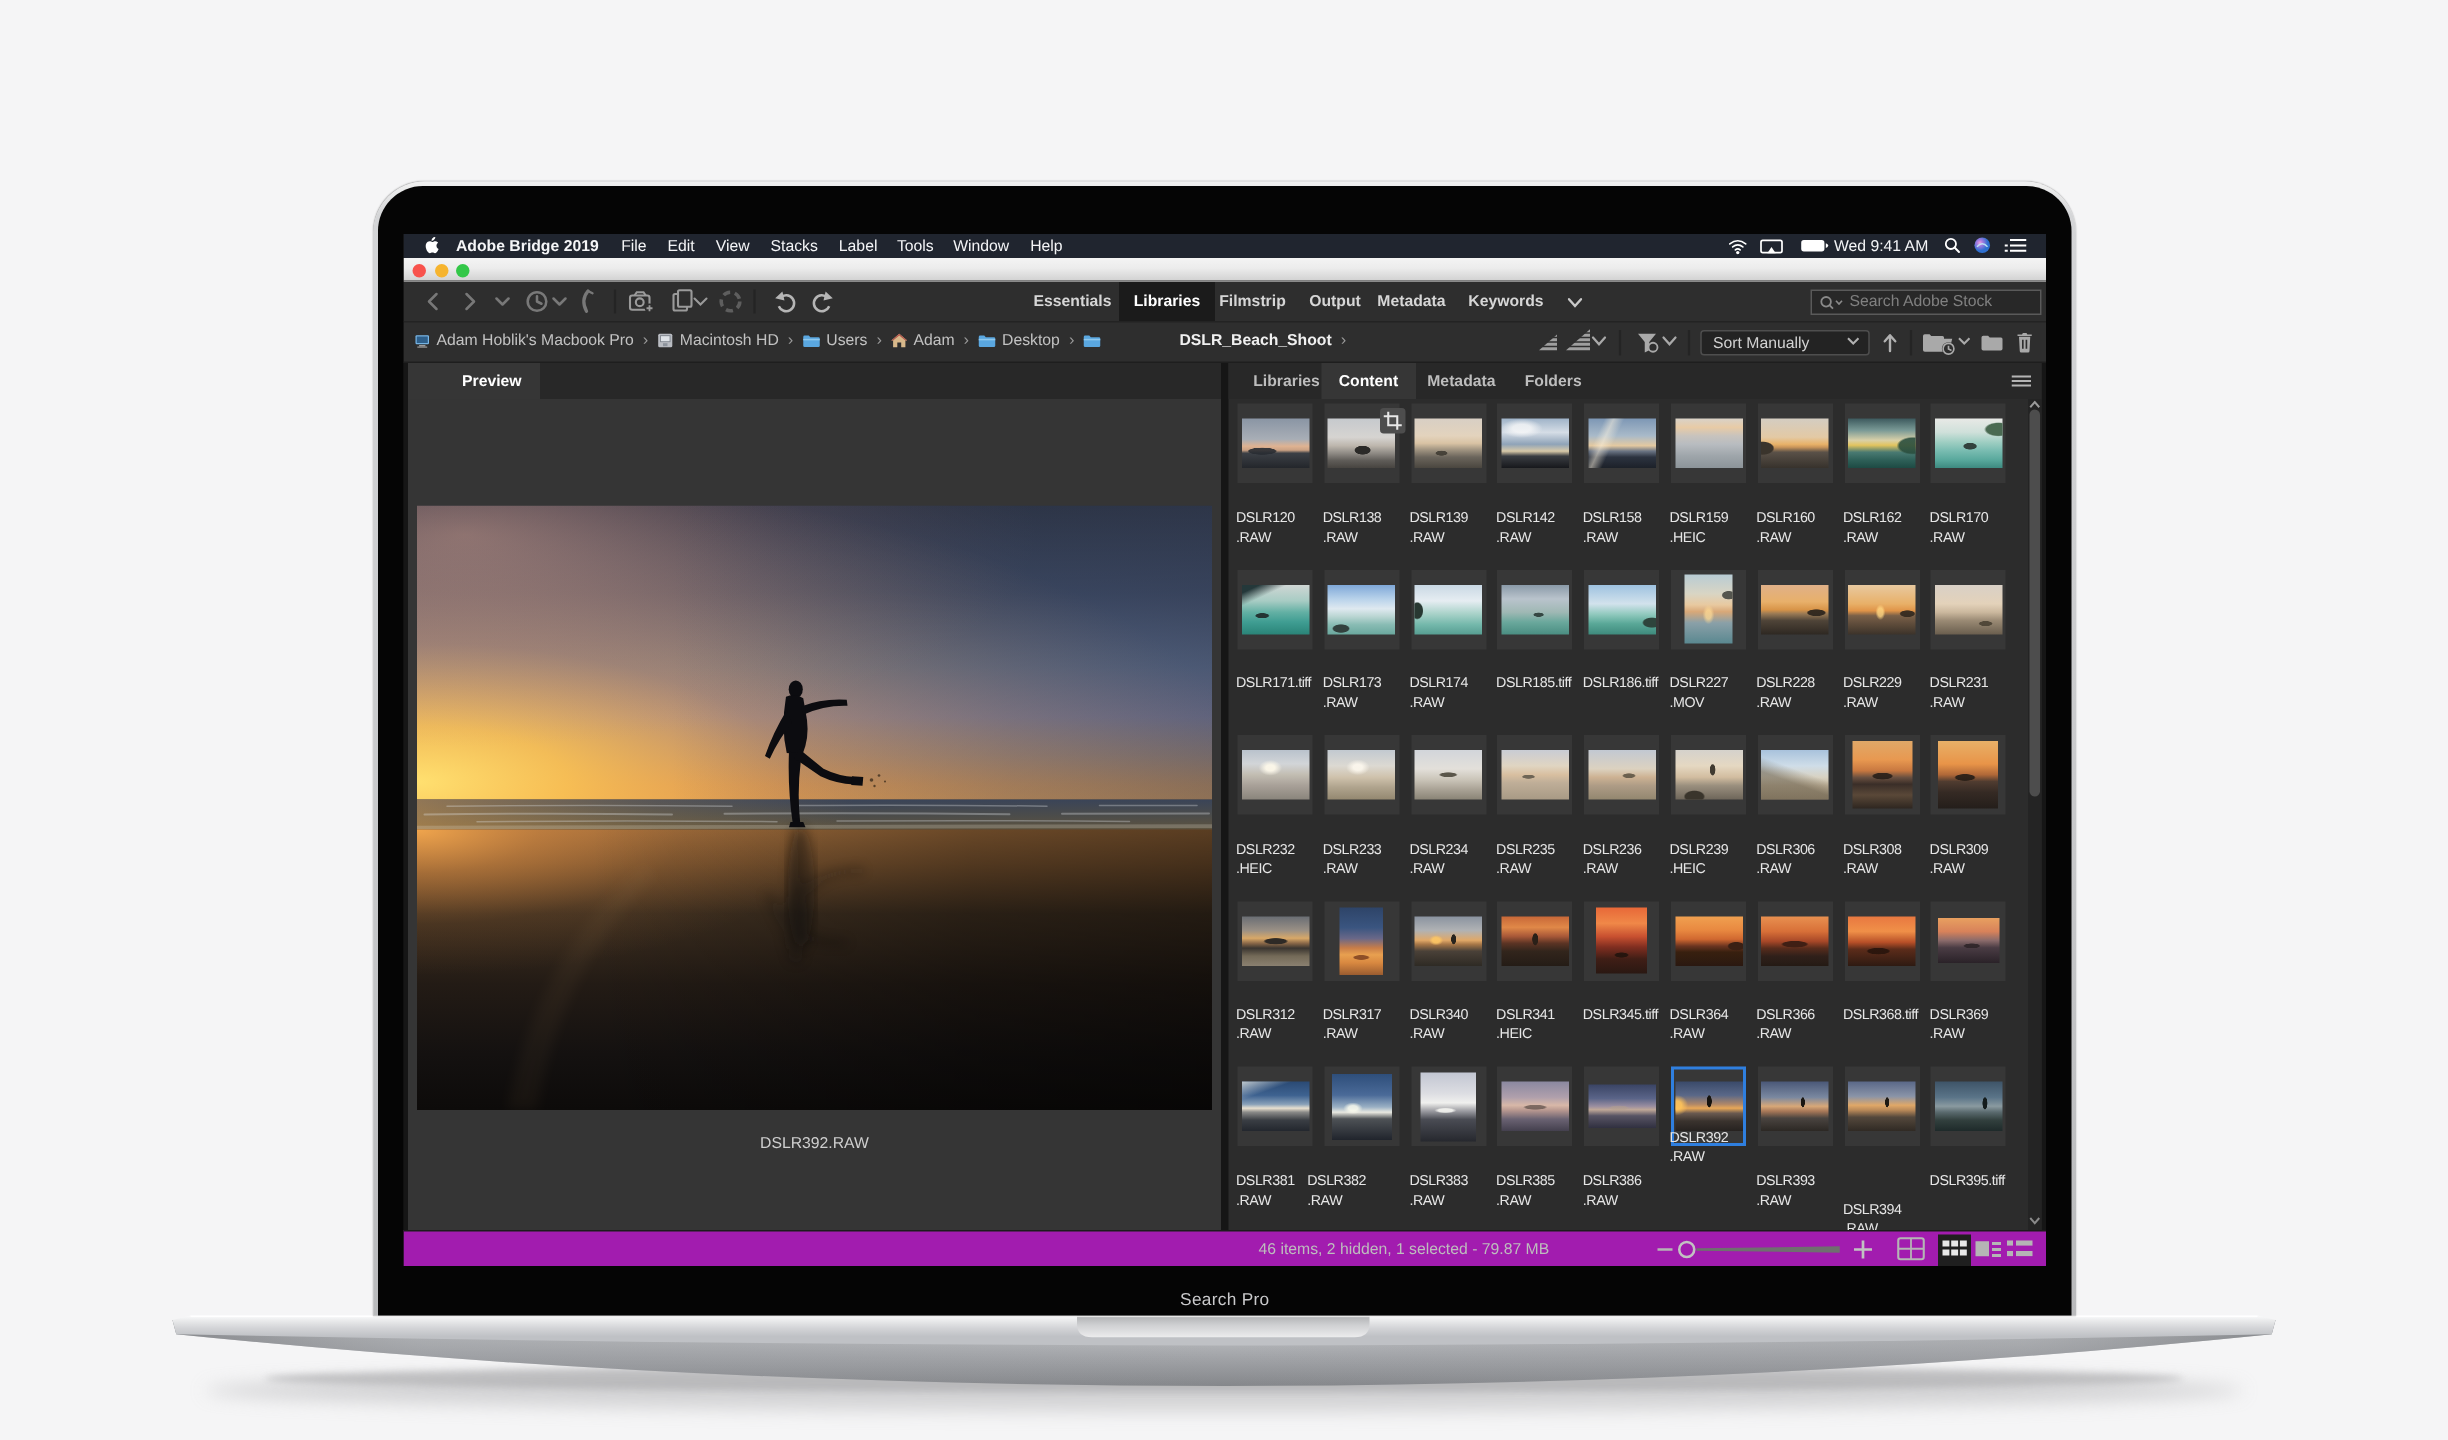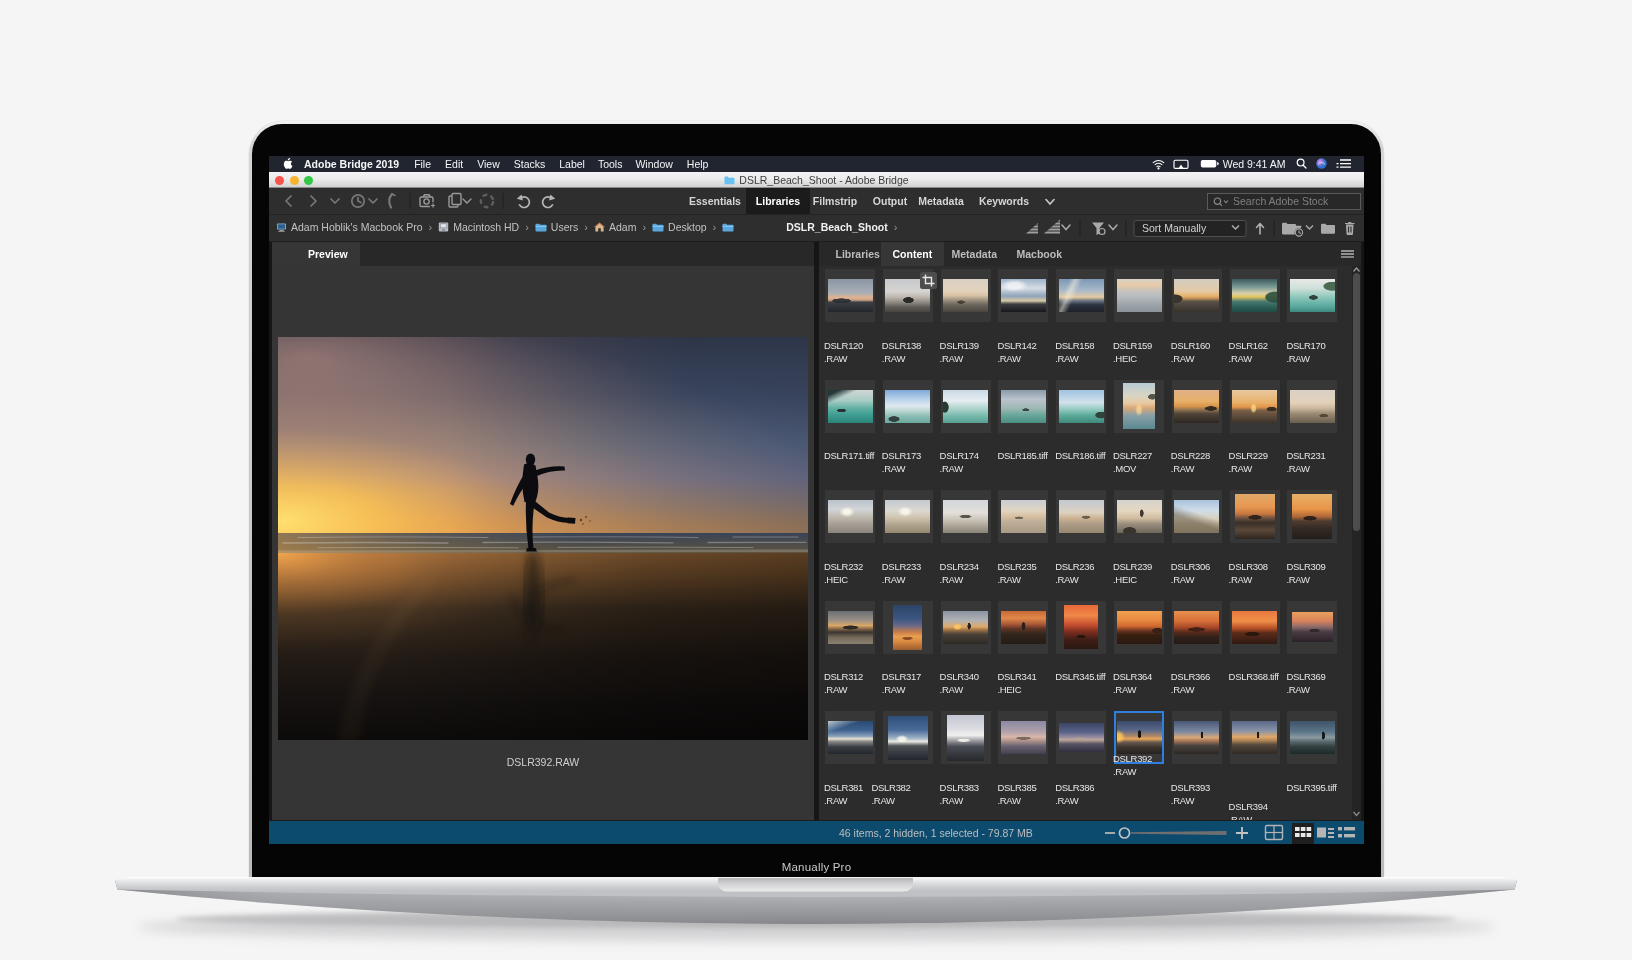--- a/index.html
+++ b/index.html
@@ -62,21 +62,21 @@
   .card { position:absolute; width:50px; height:53px; background:#373737; }
   .card .th { position:absolute; }
   .lab { position:absolute; width:64px; color:#e6e6e6; font-size:9.5px; line-height:13.2px; font-weight:400; letter-spacing:-0.3px; }
 
   
   .sbar { position:absolute; right:0; top:23.5px; width:9.5px; bottom:0; background:#242424; }
   .sthumb { position:absolute; left:1px; width:7.5px; border-radius:4px; background:#4d4d4d; }
 
   
   .statusbar { position:absolute; left:0; top:664px; width:1095px; height:24px;
-               background:#0c4a6e; border-top:1px solid #1c1c1c; color:#bdbdbd; font-size:10.5px; }
+               background:#a21caf; border-top:1px solid #1c1c1c; color:#bdbdbd; font-size:10.5px; }
 
   
   .base { position:absolute; left:0; top:0; }
 
   .sep { color:#9a9a9a; margin:0 6px 0 6px; font-size:11px; }
   .pathbar .fold { margin-right:4px; }
   .crop-badge { position:absolute; right:-4px; top:3px; width:17px; height:17px;
                 background:#4d4d4d; border-radius:2.5px; }
   .sel { outline:2.4px solid #2f7fdf; outline-offset:-2px; }
 </style>
@@ -194,25 +194,20 @@
                 <line x1="0.5" y1="8.2" x2="2.5" y2="8.2"></line>
               </g>
             </svg>
      </span>
    </div>
 
    <div class="titlebar">
      <span class="tl" style="left:6px;  background:#f8524c;"></span>
      <span class="tl" style="left:20.5px; background:#f6b42e;"></span>
      <span class="tl" style="left:35px; background:#33c748;"></span>
-     <div style="position:absolute; left:0; width:100%; top:2px; text-align:center; font-size:10.5px; color:#3c3c3c;">
-       <svg width="11" height="9" viewBox="0 0 11 9" style="vertical-align:-1px; margin-right:4px;">
-              <path d="M0.5,1.5 Q0.5,0.6 1.4,0.6 L3.8,0.6 L4.8,1.7 L9.6,1.7 Q10.5,1.7 10.5,2.6 L10.5,7.4 Q10.5,8.3 9.6,8.3 L1.4,8.3 Q0.5,8.3 0.5,7.4 Z" fill="#67c2f2"></path>
-            </svg>DSLR_Beach_Shoot - Adobe Bridge
-     </div>
    </div>
 
    <div class="toolbar">
      <svg width="290" height="26" viewBox="0 0 290 26" style="position:absolute; left:8px; top:0;">
        <g stroke="#787878" stroke-width="1.7" fill="none" stroke-linecap="round" stroke-linejoin="round">
          <path d="M14,8 L9,13 L14,18"></path>
          <path d="M34,8 L39,13 L34,18"></path>
          <path d="M54,11 L58,15 L62,11"></path>
          <circle cx="81" cy="13" r="6.2"></circle>
          <path d="M81,9.5 L81,13 L84,14.5"></path>
@@ -450,21 +445,21 @@
          <use href="#person" transform="matrix(1,0,0,-0.92,0,412.5)" opacity="0.26" filter="url(#pblur2)"></use>
         </svg>
        </div>
        <div class="caption">DSLR392.RAW</div>
      </div>
      <div class="panel-right">
        <div class="tabbar">
          <span class="ptab" style="left:5px;">Libraries</span>
          <span class="ptab act" style="left:62px;">Content</span>
          <span class="ptab" style="left:121px;">Metadata</span>
-         <span class="ptab" style="left:186px;">Macbook</span>
+         <span class="ptab" style="left:186px;">Folders</span>
          <svg width="13" height="8" viewBox="0 0 13 8" style="position:absolute; right:7px; top:8px;">
                 <g stroke="#b5b5b5" stroke-width="1.3">
                   <line x1="0" y1="1" x2="13" y2="1"></line>
                   <line x1="0" y1="4" x2="13" y2="4"></line>
                   <line x1="0" y1="7" x2="13" y2="7"></line>
                 </g>
               </svg>
        </div>
        <div id="grid">
 <div class="card" style="left:6.5px; top:27px;">
@@ -704,15 +699,15 @@
        <g fill="#b5b5b5">
               <rect x="4" y="6" width="4" height="3.4"></rect>
               <rect x="10" y="6" width="11" height="3.4"></rect>
               <rect x="4" y="13" width="4" height="3.4"></rect>
               <rect x="10" y="13" width="11" height="3.4"></rect>
             </g>
      </svg>
    </div>
 
   </div>
-  <div class="mbp-label">Manually Pro</div>
+  <div class="mbp-label">Search Pro</div>
  </div>
 </div>
 
 </body></html>

